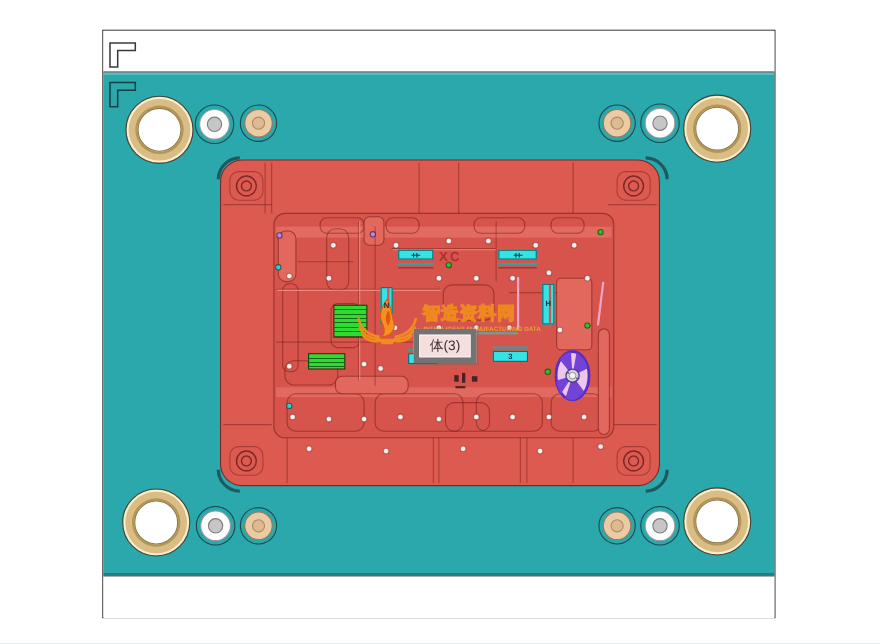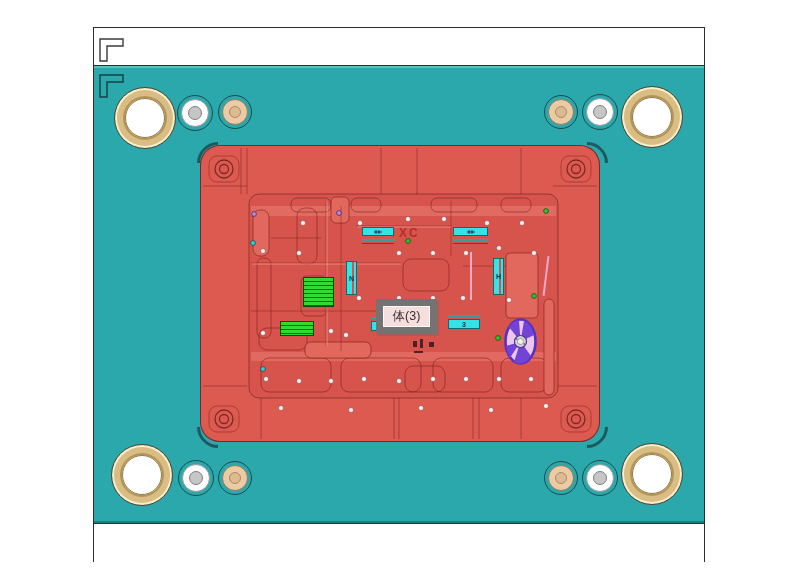--- a/index.html
+++ b/index.html
@@ -48,21 +48,21 @@
               border:1px solid #0a4a0c;box-sizing:border-box;}
   .streak{background:#F2A6C6;}
 
   
   #xc-label{font-size:12px;font-weight:bold;letter-spacing:2px;color:rgba(160,38,32,.75);}
   #wm-title{font-size:16px;font-weight:bold;letter-spacing:1px;color:rgba(252,196,124,.30);
             -webkit-text-stroke:1.2px rgba(238,138,30,.95);white-space:nowrap;}
   #wm-sub{font-size:7px;font-weight:bold;color:#E8A030;white-space:nowrap;
           transform:scale(.82);transform-origin:left top;letter-spacing:0px;}
   #wm-underline{height:2px;background:rgba(48,200,205,.65);}
-  #tooltip{background:#F4DEDE;border:7px solid #737373;box-shadow:2px 2px 0 rgba(120,100,100,.45),inset 0 0 0 1px rgba(255,255,255,.8);
+  #tooltip{background:#F4DEDE;border:5px solid #737373;box-shadow:2px 2px 0 rgba(120,100,100,.45),inset 0 0 0 1px rgba(255,255,255,.8);
            display:flex;align-items:center;justify-content:center;
            font-size:12.5px;color:#3d2f2f;}
 </style>
 </head>
 <body>
 
 <div id="stage">
 
   <div id="viewport" class="abs">
     <div id="top-plate" class="abs">
@@ -300,18 +300,38 @@
       <path d="M16.5,23.5 L30,17 A15,22 0 0 0 20,3 Z" fill="#7342D6"></path>
       <path d="M16.5,23.5 L10,44 A15,22 0 0 0 27,38 Z" fill="#7342D6"></path>
       <path d="M16.5,23.5 L2,28 A15,22 0 0 0 6,40 Z" fill="#7342D6"></path>
       <circle cx="16.5" cy="23.5" r="6" fill="#D8D4DC" stroke="#4d3a8c" stroke-width="1.2"></circle>
       <circle cx="16.5" cy="23.5" r="3" fill="#F4F0F4" stroke="#888" stroke-width="0.8"></circle>
       <circle cx="12.5" cy="21" r="1" fill="#6a6a7a"></circle>
         <circle cx="20.5" cy="26" r="1" fill="#6a6a7a"></circle>
     </svg>
   </div>
 
+  <div class="abs" style="left:322px;top:266px;width:160px;height:42px;">
+    <div class="abs" style="left:0;top:2px;">
+      <svg width="60" height="46" viewBox="0 0 60 46">
+        <g stroke="#F08C1E" stroke-width="2.4" fill="none" stroke-linecap="round">
+          <path d="M22,38 C12,36 6,30 4,22"></path>
+          <path d="M23,40 C14,40 8,36 5,30"></path>
+          <path d="M24,42 C17,43 11,41 8,37"></path>
+          <path d="M38,38 C48,36 54,30 56,22"></path>
+          <path d="M37,40 C46,40 52,36 55,30"></path>
+          <path d="M36,42 C43,43 49,41 52,37"></path>
+        </g>
+        <path d="M30,4 C24,12 22,20 26,27 C28,31 28,35 25,38 C33,38 38,32 36,25 C34,18 34,11 30,4 Z" fill="#F59120" stroke="#E2590E" stroke-width="1"></path>
+        <path d="M31,14 C28,19 28,24 31,28 C33,25 34,19 31,14 Z" fill="#E2590E"></path>
+        <path d="M22,40 H38 L35,45 H25 Z" fill="#F08C1E"></path>
+      </svg>
+    </div>
+    <div id="wm-title" class="abs" style="left:62px;top:9px;">智造资料网</div>
+    <div id="wm-underline" class="abs" style="left:63px;top:36px;width:86px;"></div>
+    <div id="wm-sub" class="abs" style="left:63px;top:31px;">INTELLIGENT MANUFACTURING DATA</div>
+  </div>
 
   <div id="tooltip" class="abs" style="left:376px;top:299px;width:47px;height:21px;">
     <span>体(3)</span>
   </div>
 
 </div>
 
 </body></html>

